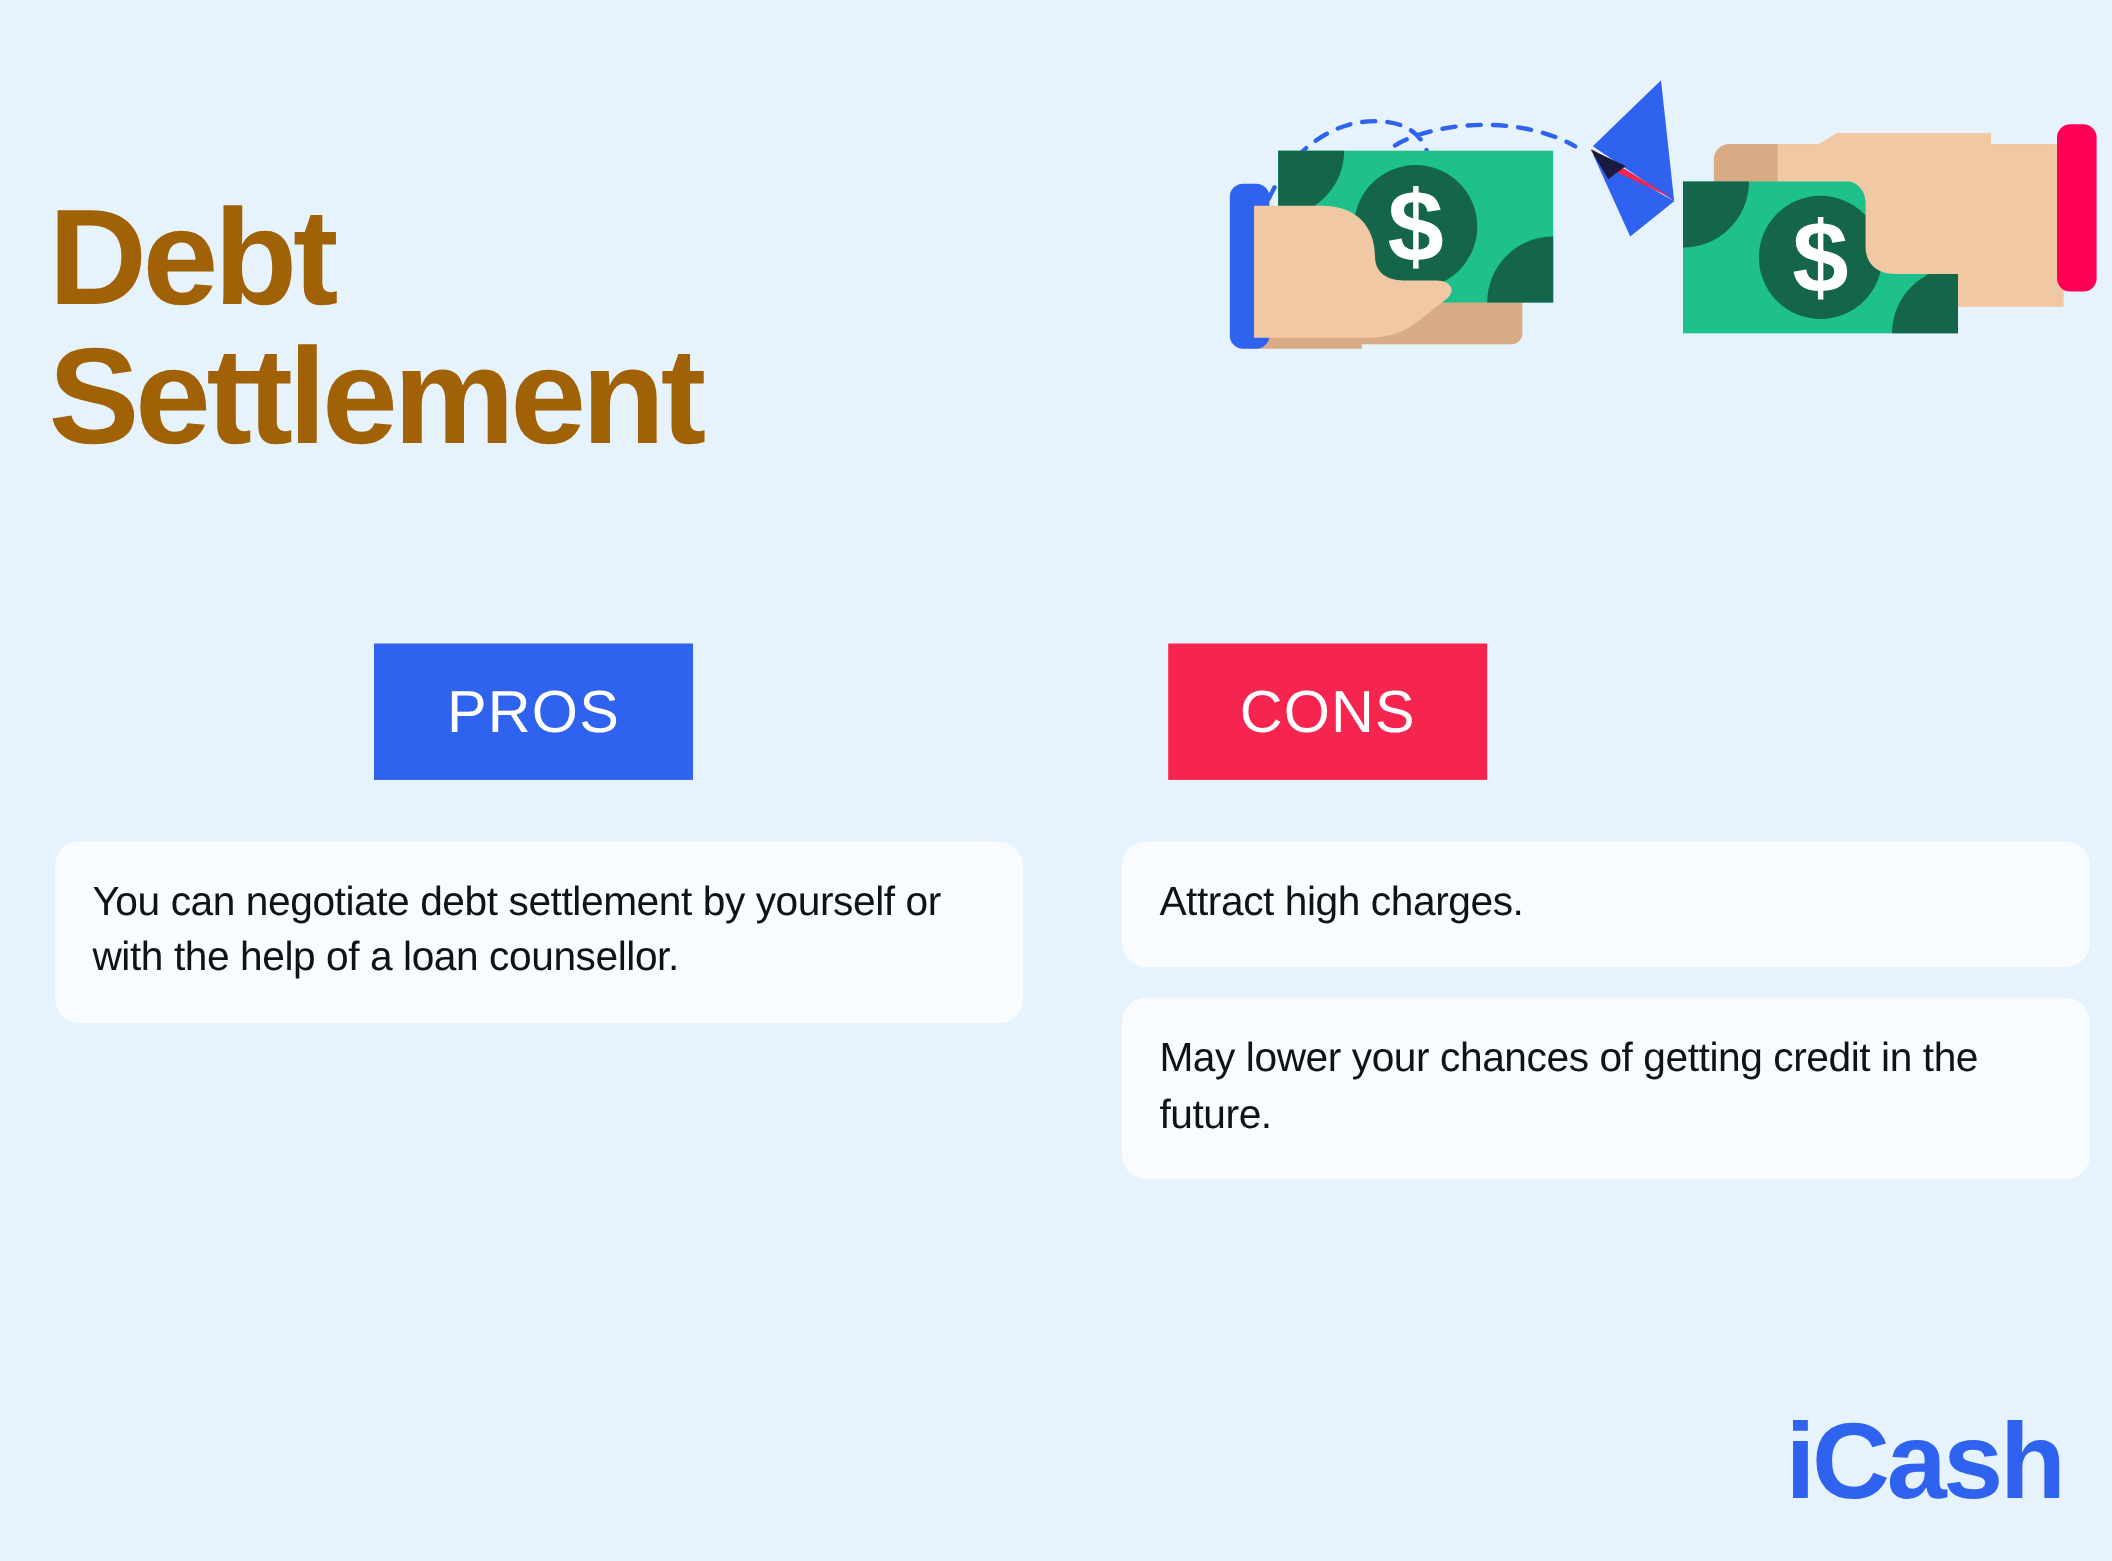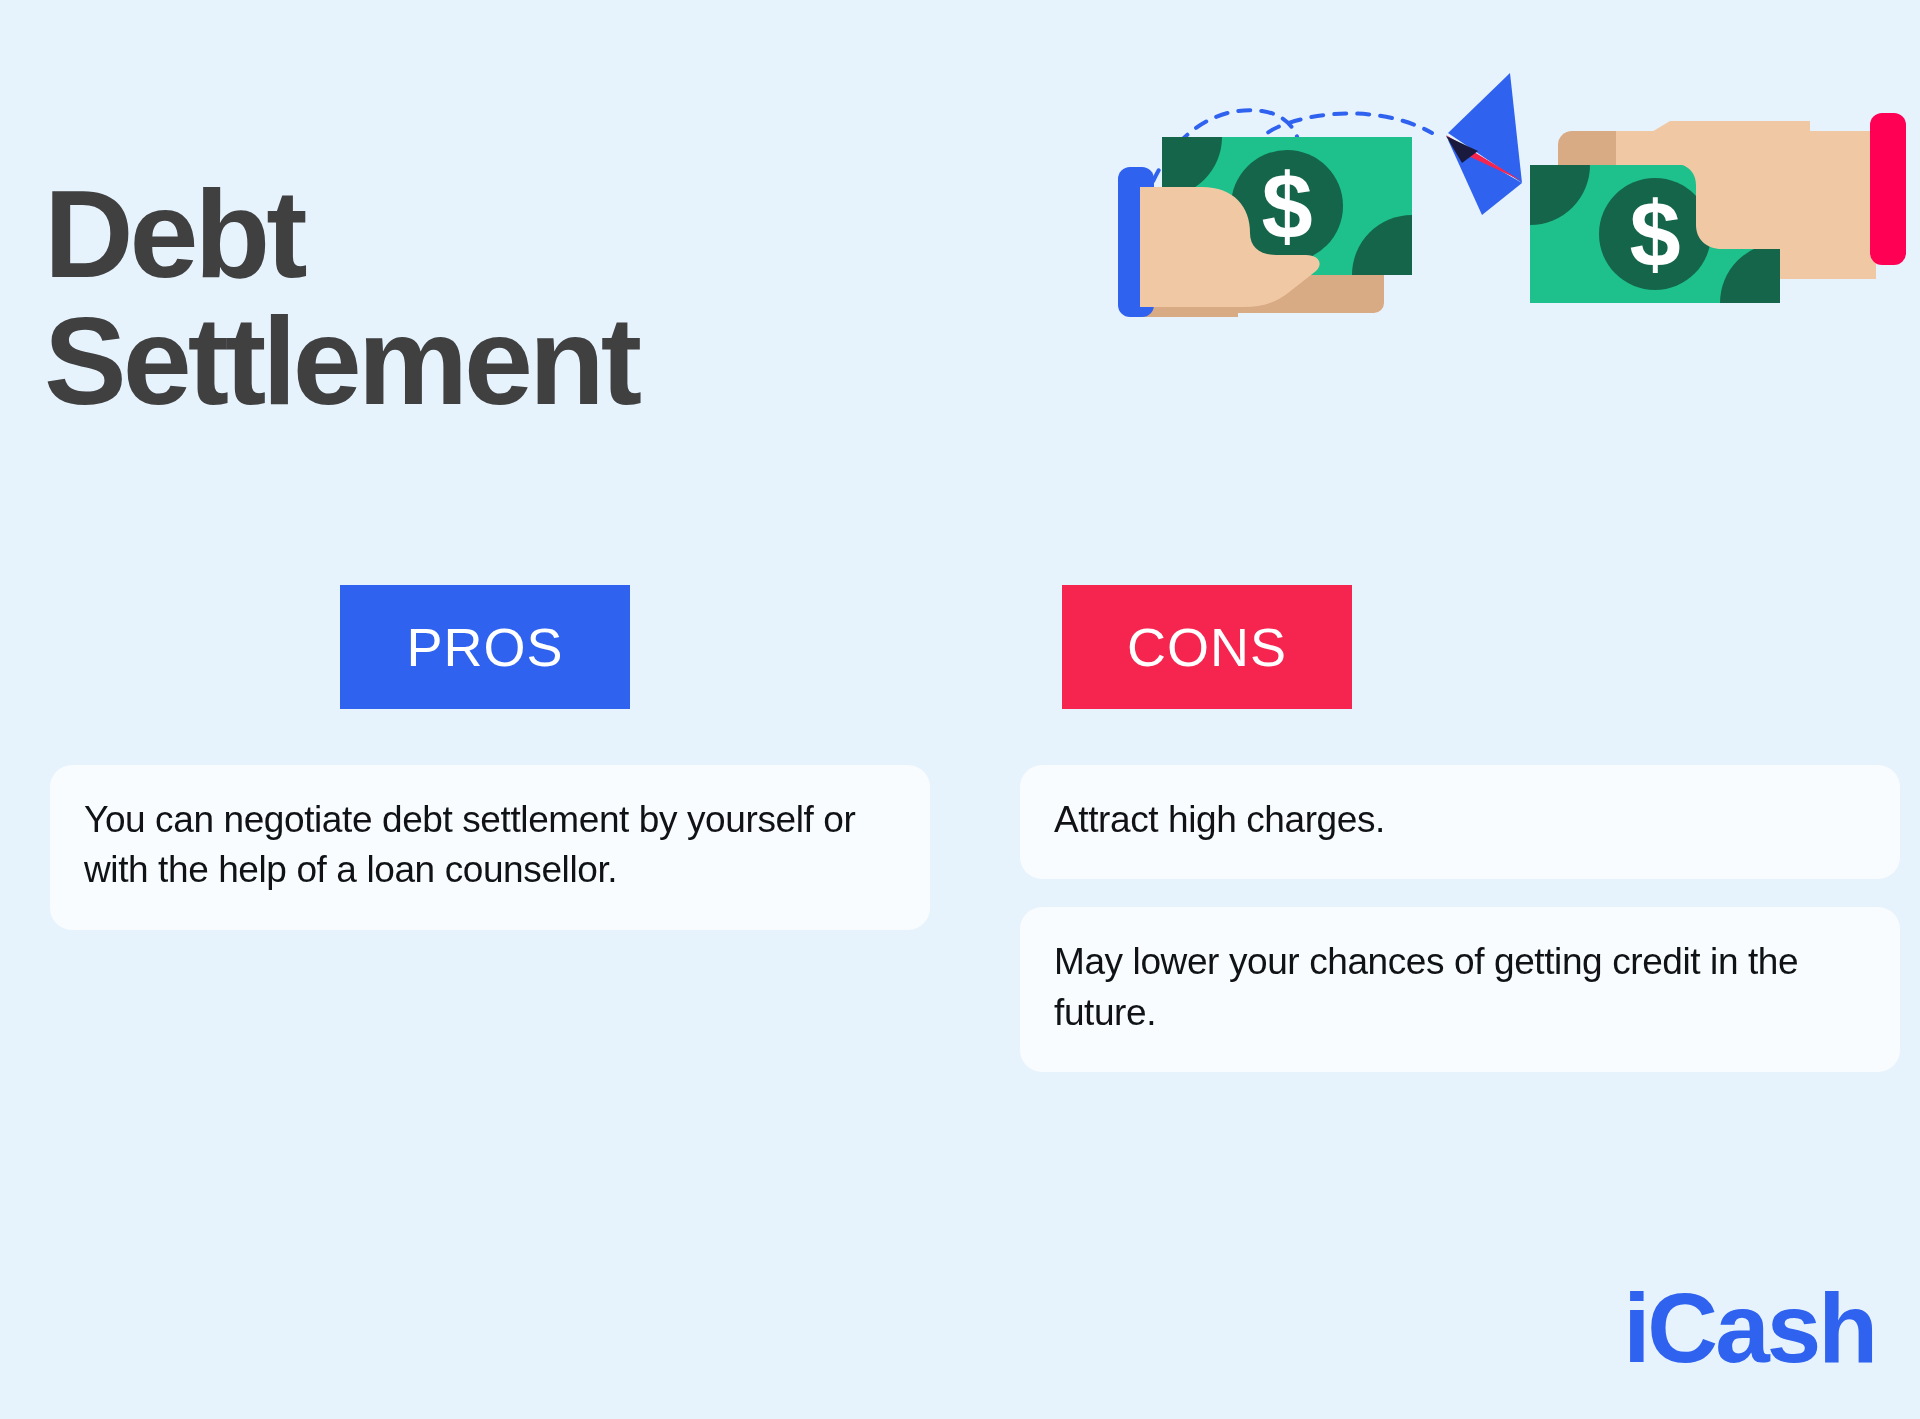--- a/index.html
+++ b/index.html
@@ -25,21 +25,21 @@
   
   .page-title {
     position: absolute;
     left: 44px;
     top: 88px;
     width: 900px;
     font-size: 124px;
     line-height: 1.02;
     font-weight: 700;
     letter-spacing: -4px;
-    color: #404040;
+    color: #a16207;
     white-space: pre-line;
   }
 
   
   .illustration {
     position: absolute;
     left: 1110px;
     top: 55px;
     width: 810px;
     height: 330px;

